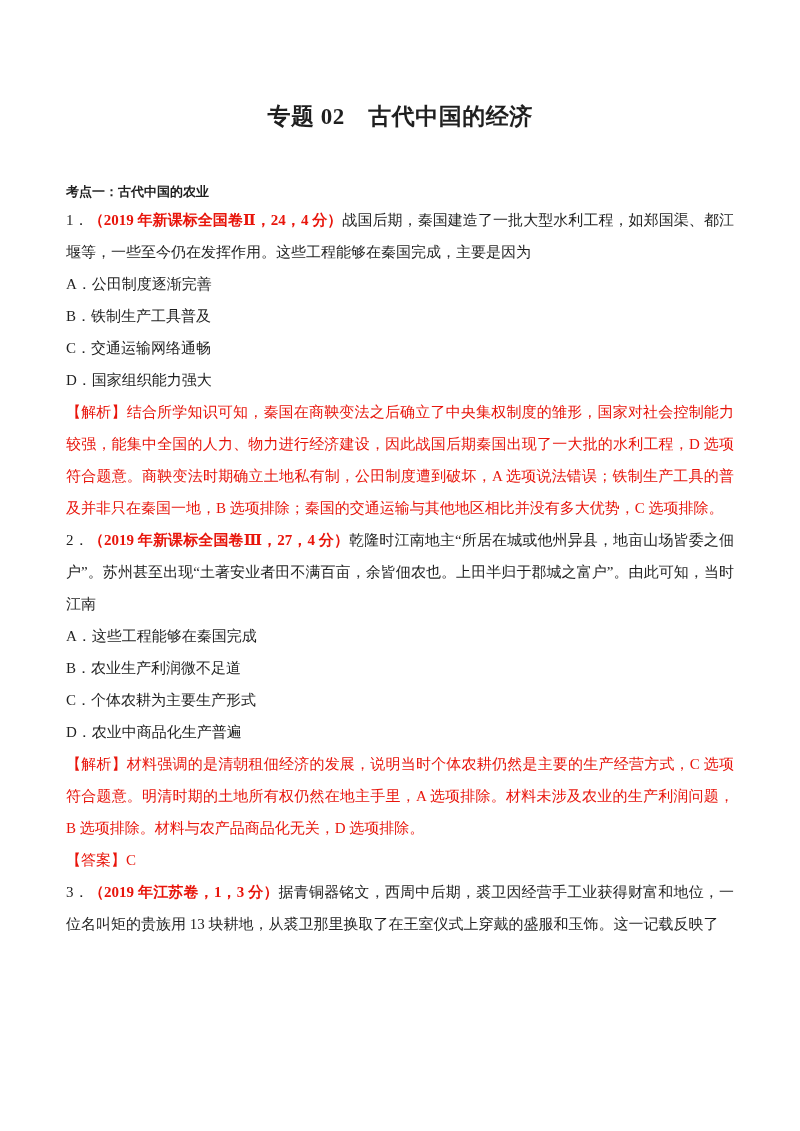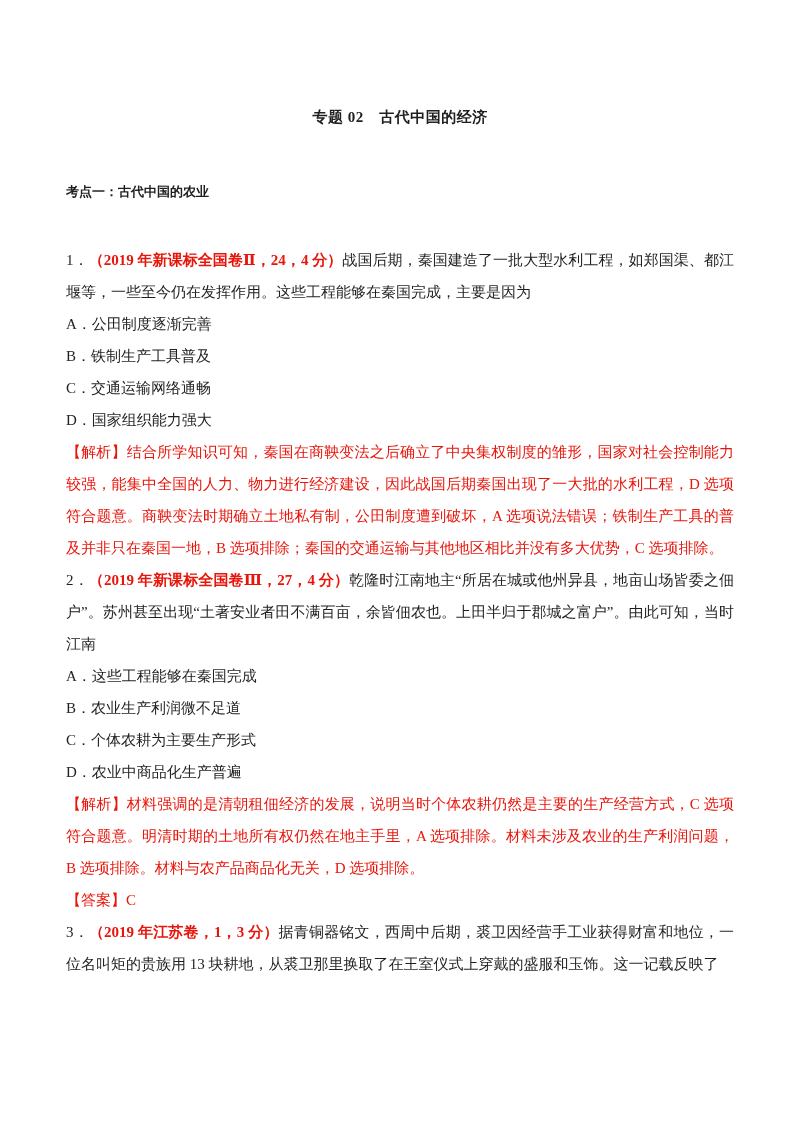--- a/index.html
+++ b/index.html
@@ -15,33 +15,33 @@
     overflow:hidden;
   }
   .doc{
     box-sizing:border-box;
     width:800px;height:1131px;
     padding:0 66px;
   }
   .doc-title{
     margin:103px 0 0 0;
     text-align:center;
-    font-size:15px;
+    font-size:23px;
     line-height:28px;
     font-weight:700;
     letter-spacing:0.5px;
   }
   .section-title{
     margin:49px 0 0 0;
     font-size:13px;
     line-height:24px;
     font-weight:700;
   }
   .question{margin:0;}
-  .question.first{margin-top:40px;}
+  .question.first{}
   .para{
     margin:0;
     font-size:15px;
     line-height:32px;
   }
   .justify{
     text-align:justify;
     text-justify:inter-ideograph;
   }
   .red{color:var(--red);}

